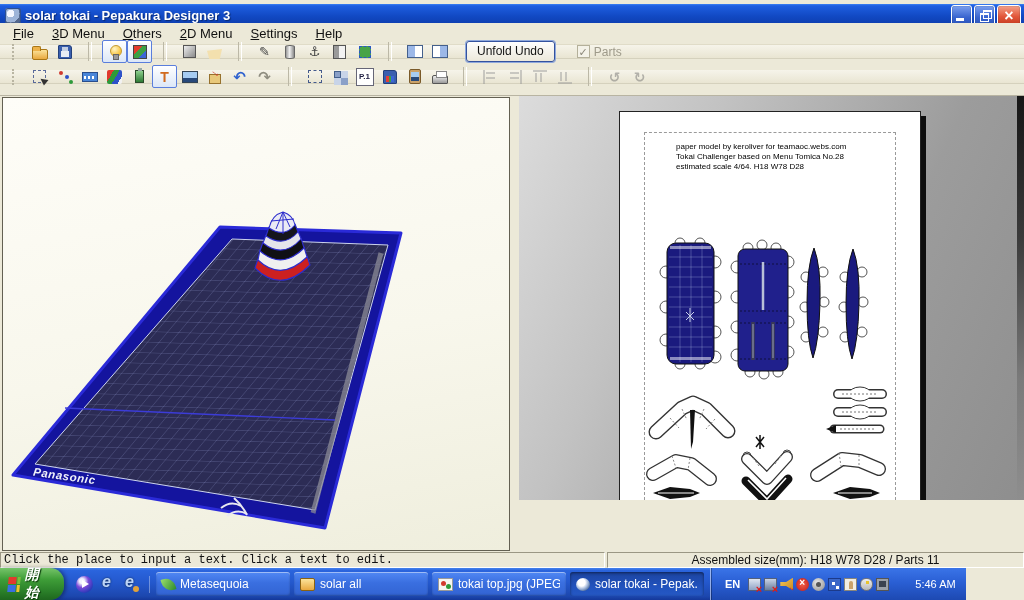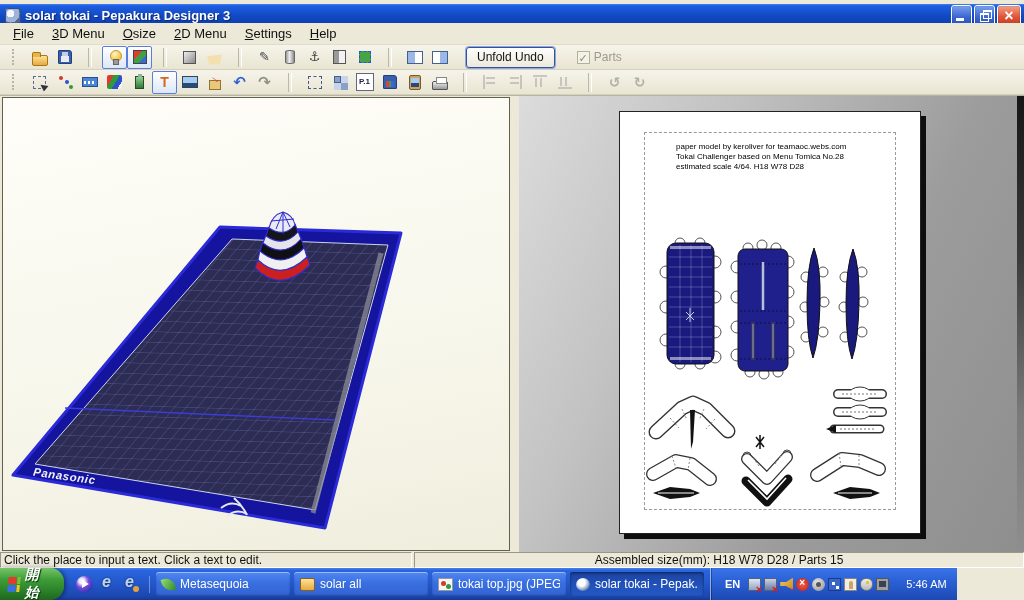--- a/index.html
+++ b/index.html
@@ -22,21 +22,21 @@
   .wbtn[data-shape="win-restore"]::after{content:"";position:absolute;left:5px;top:7px;width:7px;height:6px;border:1px solid #fff;border-top:2px solid #fff;background:transparent;}
   .wbtn[data-shape="win-restore"]::before{content:"";position:absolute;left:8px;top:4px;width:7px;height:6px;border:1px solid #fff;border-top:2px solid #fff;}
   .wbtn[data-shape="win-close"]::after{content:"×";position:absolute;left:0;top:0;right:0;bottom:1px;color:#fff;font-size:16px;font-weight:bold;line-height:20px;text-align:center;}
 
   
   .menubar{position:absolute;left:0;top:23px;width:100%;height:22px;background:#ece9d8;display:flex;align-items:center;padding-left:4px;border-bottom:1px solid #e0dcc8;}
   .menu-item{font-size:13px;color:#111;padding:2px 9px;}
   .menu-item u{text-decoration:underline;}
 
   
-  .toolbar{position:absolute;left:0;width:100%;height:25px;background:linear-gradient(#f6f4ea,#e9e5d2);display:flex;align-items:center;padding-left:2px;border-bottom:1px solid #d5d1bd;}
+  .toolbar{position:absolute;left:0;width:100%;height:14px;background:linear-gradient(#f6f4ea,#e9e5d2);display:flex;align-items:center;padding-left:2px;border-bottom:1px solid #d5d1bd;}
   .toolbar.row1{top:45px;}
   .toolbar.row2{top:70px;}
   .tgroup{display:flex;align-items:center;height:25px;}
   .tbtn{width:25px;height:23px;display:flex;align-items:center;justify-content:center;border:1px solid transparent;border-radius:2px;position:relative;}
   .tbtn[data-state="toggled"]{border-color:#5a7edc;background:linear-gradient(#ffffff,#dce7f7);}
   .tbtn[data-state="disabled"]{opacity:.45;filter:grayscale(1);}
   .ic{display:block;width:18px;height:18px;position:relative;font-size:13px;line-height:18px;text-align:center;color:#444;}
   .ic::before{content:attr(data-glyph);}
   
   .ic[data-shape="undo"]{color:#2f62cf;font-weight:bold;font-size:15px;}
@@ -97,33 +97,33 @@
   .auto-check{display:flex;align-items:center;gap:4px;margin-left:22px;color:#9e9a8a;font-size:12px;}
   .auto-check .cb{width:13px;height:13px;background:#f4f2e8;border:1px solid #b4b09a;font-size:11px;line-height:12px;color:#8a8678;text-align:center;}
 
   
   .workarea{position:absolute;left:0;top:95px;width:1024px;height:457px;background:#ece9d8;border-top:1px solid #b8b4a2;}
   .pane3d{position:absolute;left:2px;top:1px;width:508px;height:454px;border:1px solid #636052;
     background:linear-gradient(170deg,#fefdf8 0%,#f8f7ec 55%,#efeedd 100%);overflow:hidden;}
   .scene{position:absolute;left:0;top:0;}
   .brand{position:absolute;left:30px;top:372px;transform:rotate(8deg);color:#eef0fa;font-size:11.5px;font-weight:bold;font-style:italic;letter-spacing:.6px;}
   .splitter{position:absolute;left:511px;top:0;width:8px;height:456px;background:#ece9d8;}
-  .pane2d{position:absolute;left:519px;top:0;width:505px;height:456px;
+  .pane2d{position:absolute;left:519px;top:0;width:505px;height:404px;
     background:linear-gradient(115deg,#dcdcdc 0%,#c2c2c2 30%,#9c9c9c 65%,#8e8e8e 100%);overflow:hidden;}
   .pane2d .edge{position:absolute;right:0;top:0;width:7px;height:100%;background:linear-gradient(#161616,#3a3a3a 35%,#7a7a7a 70%,#8e8e8e);}
   .page{position:absolute;left:100px;top:15px;width:302px;height:423px;background:#fff;border:1px solid #222;box-shadow:5px 5px 0 #0e0e0e;}
   .margin-box{position:absolute;left:24px;top:20px;width:252px;height:378px;border:1px dashed #9a9a9a;}
   .credit{position:absolute;left:56px;top:30px;}
   .credit-line{font-size:8px;line-height:10px;color:#000;white-space:nowrap;}
   .pieces{position:absolute;left:0;top:0;pointer-events:none;}
 
   
   .statusbar{position:absolute;left:0;top:552px;width:1024px;height:16px;background:#ece9d8;display:flex;gap:2px;}
   .statusbar .cell{height:16px;font-size:12px;color:#111;border:1px solid;border-color:#9b9784 #fff #fff #9b9784;padding:0 3px;line-height:14px;white-space:nowrap;overflow:hidden;}
-  .statusbar .left{width:412px;}
+  .statusbar .left{width:605px;font-family:Liberation Mono, monospace;}
   .statusbar .right{flex:1;text-align:center;}
 
   
   .taskbar{position:absolute;left:0;top:568px;width:880px;height:32px;
     background:linear-gradient(#4683ee 0%,#2a64dd 8%,#2458cd 45%,#1c47ae 88%,#15389a 100%);display:flex;align-items:center;}
   .start{height:32px;display:flex;align-items:center;gap:5px;padding:0 20px 0 8px;border-radius:0 14px 14px 0;
     background:linear-gradient(#76c46a 0%,#3f9e38 35%,#2c822a 70%,#1e661e 100%);box-shadow:2px 0 4px rgba(0,0,0,.4);}
   .winflag{width:17px;height:15px;transform:skewX(-6deg);background:
     linear-gradient(#e23a2e,#e23a2e) 0 0/8px 7px no-repeat,
     linear-gradient(#7bbf3a,#7bbf3a) 9px 0/8px 7px no-repeat,
@@ -161,21 +161,21 @@
   .tray-ic[data-shape="knob"]{border-radius:50%;background:radial-gradient(circle at 40% 35%,#e8e8e8,#8a8a8a);}
   .tray-ic[data-shape="knob"]::after{content:"";position:absolute;left:4px;top:4px;width:5px;height:5px;border-radius:50%;background:#555;}
   .tray-ic[data-shape="ime"]{background:#3a66c8;border:1px solid #1c3a8a;}
   .tray-ic[data-shape="ime"]::after{content:"";position:absolute;left:3px;top:3px;width:3px;height:3px;background:#fff;box-shadow:4px 4px 0 #fff;}
   .tray-ic[data-shape="hand"]{background:#f2ede2;border:1px solid #8a867a;}
   .tray-ic[data-shape="hand"]::after{content:"";position:absolute;left:4px;top:2px;width:4px;height:8px;background:#caa26a;border-radius:2px 2px 0 0;}
   .tray-ic[data-shape="mouse"]{background:linear-gradient(#efefef,#b8b8b8);border:1px solid #777;border-radius:45% 45% 50% 50%;}
   .tray-ic[data-shape="mouse"]::after{content:"";position:absolute;left:5px;top:2px;width:3px;height:3px;background:#e8c42e;}
   .tray-ic[data-shape="disp"]{background:#9aa0a8;border:1px solid #555;}
   .tray-ic[data-shape="disp"]::after{content:"";position:absolute;left:2px;top:2px;right:2px;bottom:3px;background:#3a4250;}
-  .clock{color:#fff;font-size:11px;margin-left:13px;white-space:nowrap;}
+  .clock{color:#fff;font-size:11px;margin-left:22px;white-space:nowrap;}
 </style>
 </head>
 <body>
 
 <div class="screen">
 
   <div class="titlebar">
     <div class="app-icon"></div>
     <div class="title-text">solar tokai - Pepakura Designer 3</div>
     <div class="win-controls">
@@ -183,21 +183,21 @@
     <div class="wbtn" data-shape="win-min"></div>
         <div class="wbtn" data-shape="win-restore"></div>
         <div class="wbtn" data-shape="win-close"></div>
       </div>
   </div>
 
   <div class="menubar">
 
   <div class="menu-item"><span></span><u>F</u><span>ile</span></div>
       <div class="menu-item"><span></span><u>3</u><span>D Menu</span></div>
-      <div class="menu-item"><span></span><u>O</u><span>size</span></div>
+      <div class="menu-item"><span></span><u>O</u><span>thers</span></div>
       <div class="menu-item"><span></span><u>2</u><span>D Menu</span></div>
       <div class="menu-item"><span></span><u>S</u><span>ettings</span></div>
       <div class="menu-item"><span></span><u>H</u><span>elp</span></div>
     </div>
 
   <div class="toolbar row1">
     <div class="tgroup">
 
     <div class="tbtn" data-state="normal">
           <span class="ic" data-shape="handle" data-glyph=""></span>
@@ -500,21 +500,21 @@
           <polygon points="213,381 230,375 250,377 260,381 250,385 230,387" fill="#111"></polygon>
           <line x1="218" y1="381" x2="252" y2="381" stroke="#fff" stroke-width="1.2"></line>
         </svg>
       </div>
       <div class="edge"></div>
     </div>
   </div>
 
   <div class="statusbar">
     <div class="cell left">Click the place to input a text. Click a text to edit.</div>
-    <div class="cell right">Assembled size(mm): H18 W78 D28 / Parts 15</div>
+    <div class="cell right">Assembled size(mm): H18 W78 D28 / Parts 11</div>
   </div>
 
   <div class="taskbar">
     <div class="start">
       <span class="winflag"></span>
       <span class="start-label">開始</span>
     </div>
     <div class="quick">
 
     <span class="ql" data-shape="wmp"></span>

